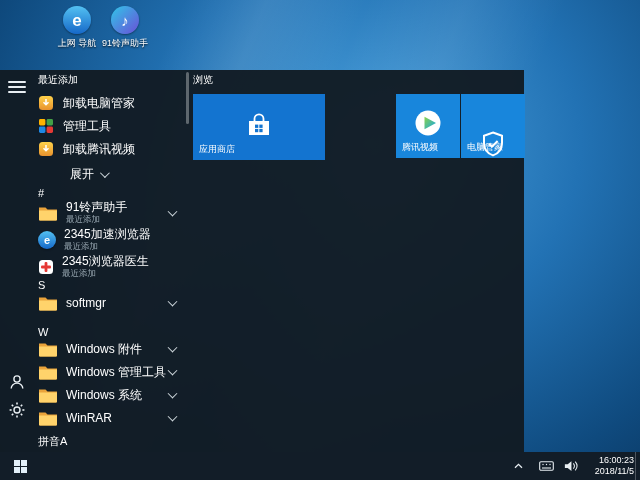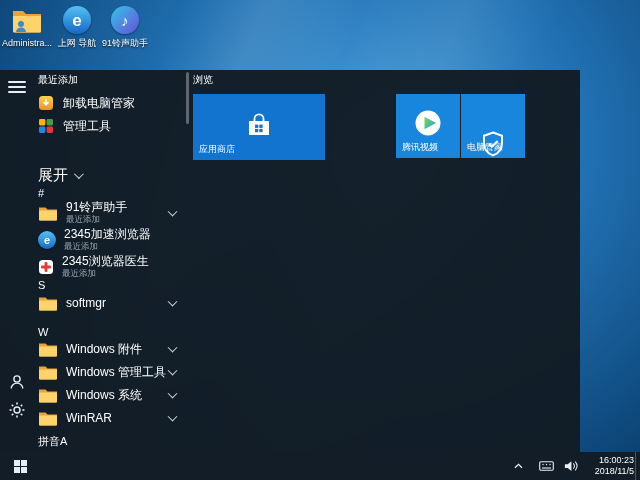--- a/index.html
+++ b/index.html
@@ -17,36 +17,36 @@
   .dicon{position:absolute;top:4px;width:50px;display:flex;flex-direction:column;align-items:center;gap:2px;cursor:pointer;z-index:1;}
   .dicon .dimg{width:32px;height:32px;display:flex;align-items:center;justify-content:center;position:relative;}
   .dicon .dlabel{font-size:9px;color:#fff;line-height:10px;white-space:nowrap;text-shadow:0 1px 2px rgba(0,0,0,.9);}
   .circle-ic{border-radius:50%;display:flex;align-items:center;justify-content:center;box-shadow:0 1px 2px rgba(0,0,0,.4);}
   .ic-e-big{width:28px;height:28px;background:linear-gradient(180deg,#53c1f2,#1668c8);}
   .ic-e-big i{font-style:normal;font-weight:bold;color:#fff;font-size:17px;line-height:1;}
   .ic-91{width:28px;height:28px;background:linear-gradient(135deg,#31c6e8,#6a4fd8);}
   .ic-91 i{font-style:normal;color:#fff;font-size:15px;line-height:1;}
 
   
-  .start-menu{position:absolute;left:0;top:70px;width:580px;height:382px;background:var(--menu_bg,rgba(18,27,35,0.96));z-index:2;}
+  .start-menu{position:absolute;left:0;top:70px;width:524px;height:382px;background:var(--menu_bg,rgba(18,27,35,0.96));z-index:2;}
   .rail-btn{position:absolute;left:8px;width:18px;height:18px;display:flex;align-items:center;justify-content:center;cursor:pointer;}
   .hamburger{top:8px;flex-direction:column;gap:3px;align-items:stretch;}
   .hamburger span{display:block;height:2px;background:#e8eef2;border-radius:1px;}
   .rail-avatar{top:303px;}
   .rail-gear{top:331px;}
 
   .scroll-thumb{position:absolute;left:186px;top:2px;width:3px;height:52px;background:rgba(255,255,255,0.32);border-radius:2px;cursor:pointer;}
 
   .app-list{position:absolute;left:36px;top:0;width:152px;height:100%;}
   .list-header{position:absolute;left:2px;top:3px;font-size:10px;color:#fff;}
   .r-row{position:absolute;left:2px;width:148px;height:22px;display:flex;align-items:center;gap:9px;cursor:pointer;}
   .lbl{font-size:12px;color:#fff;white-space:nowrap;}
   .sub{font-size:8.5px;color:#94a3ad;margin-top:1px;white-space:nowrap;}
   .expand-row{position:absolute;left:2px;top:96px;display:flex;align-items:center;gap:6px;cursor:pointer;}
-  .expand-row .lbl{font-size:15px;}
+  .expand-row .lbl{font-size:12px;margin-left:32px;}
   .letter{position:absolute;left:2px;font-size:11px;color:#fff;cursor:pointer;}
   .a-row{position:absolute;left:2px;width:148px;display:flex;align-items:center;gap:8px;cursor:pointer;}
   .a-row.two{height:26px;}
   .a-row.one{height:22px;}
   .a-row .txt{display:flex;flex-direction:column;line-height:11px;}
   .chev{position:absolute;right:10px;top:50%;width:6px;height:6px;
         border-right:1.3px solid #cfd8dd;border-bottom:1.3px solid #cfd8dd;
         transform:translateY(-70%) rotate(45deg);}
   .chev-inline{position:static;transform:rotate(45deg) translateY(-2px);}
   .ic{display:flex;align-items:center;justify-content:center;flex:0 0 auto;}
@@ -86,31 +86,20 @@
     </linearGradient>
     <linearGradient id="gPlay" x1="0" y1="0" x2="1" y2="1">
       <stop offset="0" stop-color="#8bd34a"></stop>
         <stop offset="1" stop-color="#12a5e8"></stop>
     </linearGradient>
   </defs>
 </svg>
 
 <div class="screen">
 
-  <div class="dicon" style="left:2px">
-    <span class="dimg">
-      <svg width="30" height="25" viewBox="0 0 30 25">
-        <path d="M1 3 h10 l3 3 h15 v17 a1.5 1.5 0 0 1 -1.5 1.5 h-25 A1.5 1.5 0 0 1 1 23 z" fill="#e9a33b"></path>
-        <path d="M1 8 h28 v15 a1.5 1.5 0 0 1 -1.5 1.5 h-25 A1.5 1.5 0 0 1 1 23 z" fill="#ffd36b"></path>
-        <circle cx="9" cy="16" r="3" fill="#3f89d2"></circle>
-        <path d="M4 24 a5 4.5 0 0 1 10 0 z" fill="#3f89d2"></path>
-      </svg>
-    </span>
-    <span class="dlabel">Administra...</span>
-  </div>
 
   <div class="dicon" style="left:52px">
     <span class="dimg">
       <span class="circle-ic ic-e-big">
           <i>e</i>
         </span>
     </span>
     <span class="dlabel">上网 导航</span>
   </div>
 
@@ -173,20 +162,29 @@
           <svg width="16" height="16" viewBox="0 0 16 16">
             <rect x="1" y="1" width="6.4" height="6.4" rx="1.4" fill="#ffb300"></rect>
             <rect x="8.6" y="1" width="6.4" height="6.4" rx="1.4" fill="#43a047"></rect>
             <rect x="1" y="8.6" width="6.4" height="6.4" rx="1.4" fill="#1e88e5"></rect>
             <rect x="8.6" y="8.6" width="6.4" height="6.4" rx="1.4" fill="#e53935"></rect>
           </svg>
         </span>
         <span class="lbl">管理工具</span>
       </div>
 
+      <div class="r-row" style="top:68px">
+        <span class="ic">
+          <svg width="16" height="16" viewBox="0 0 16 16">
+              <rect x="1" y="1" width="14" height="14" rx="3.5" fill="url(#gGold)"></rect>
+              <path d="M8 4 v5 M5.5 7.2 L8 9.7 L10.5 7.2" stroke="#fff" stroke-width="1.5" fill="none"></path>
+            </svg>
+        </span>
+        <span class="lbl">卸载腾讯视频</span>
+      </div>
 
       <div class="expand-row">
         <span class="lbl">展开</span>
         <span class="chev chev-inline"></span>
       </div>
 
       <div class="letter" style="top:117px">#</div>
 
       <div class="a-row two" style="top:130px">
         <span class="ic">

